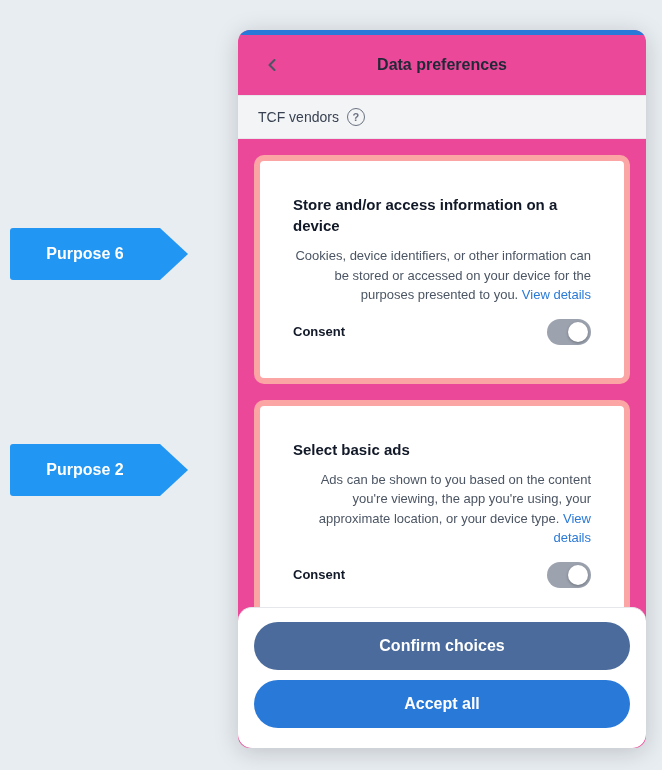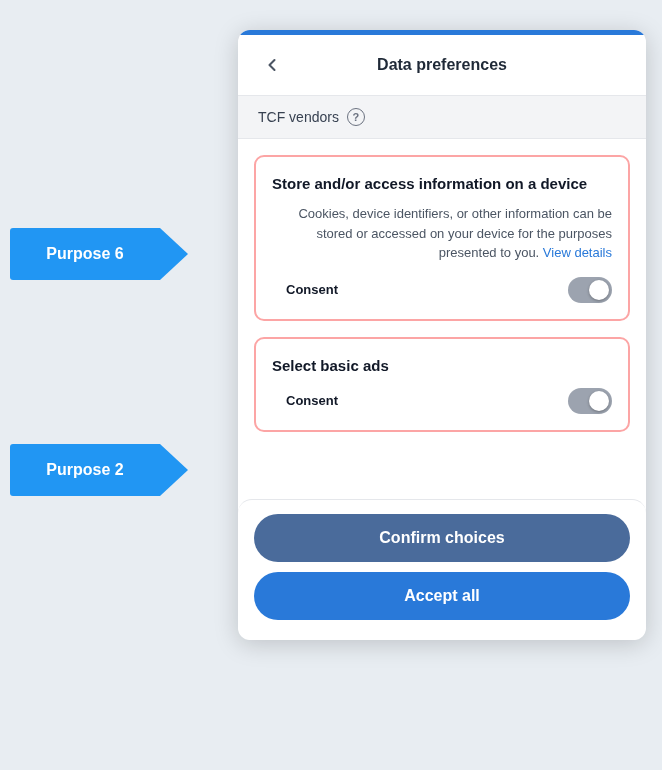--- a/index.html
+++ b/index.html
@@ -70,22 +70,22 @@
       font-size: 16px;
       white-space: nowrap;
     }
 
     
     .modal {
       position: absolute;
       left: 238px;
       top: 30px;
       width: 408px;
-      height: 610px;
-      background: #ffffff;
+      height: 718px;
+      background: #ec4899;
       border-radius: 12px;
       box-shadow: 0 4px 24px rgba(0,0,0,0.18);
       display: flex;
       flex-direction: column;
       overflow: hidden;
     }
 
     
     .modal-top-bar {
       height: 5px;
@@ -169,23 +169,23 @@
       justify-content: center;
       font-size: 11px;
       color: #6b7280;
       cursor: pointer;
       font-weight: 600;
     }
 
     
     .purpose-card {
       margin: 16px 16px;
-      border: 2px solid #fca5a5;
+      border: 6px solid #fca5a5;
       border-radius: 10px;
-      padding: 16px;
+      padding: 33px;
       background: white;
     }
 
     .purpose-title {
       font-size: 15px;
       font-weight: 700;
       color: #111827;
       margin-bottom: 10px;
       line-height: 1.4;
     }
@@ -208,21 +208,20 @@
       display: flex;
       align-items: center;
       justify-content: space-between;
       margin-top: 12px;
     }
 
     .consent-label {
       font-size: 13px;
       font-weight: 600;
       color: #111827;
-      margin-left: 14px;
     }
 
     
     .toggle {
       position: relative;
       width: 44px;
       height: 26px;
       cursor: pointer;
     }
 
@@ -336,20 +335,25 @@
         <div class="toggle">
           <div class="toggle-track">
             <div class="toggle-thumb"></div>
           </div>
         </div>
       </div>
     </div>
 
     <div class="purpose-card">
       <div class="purpose-title">Select basic ads</div>
+      <div class="purpose-desc">
+        <span>Ads can be shown to you based on the content you're viewing, the app you're using, your approximate location, or your device type.</span>
+        <span> </span>
+        <a href="#" class="view-details-link">View details</a>
+      </div>
       <div class="consent-row">
         <span class="consent-label">Consent</span>
         <div class="toggle">
           <div class="toggle-track">
             <div class="toggle-thumb"></div>
           </div>
         </div>
       </div>
     </div>
 

